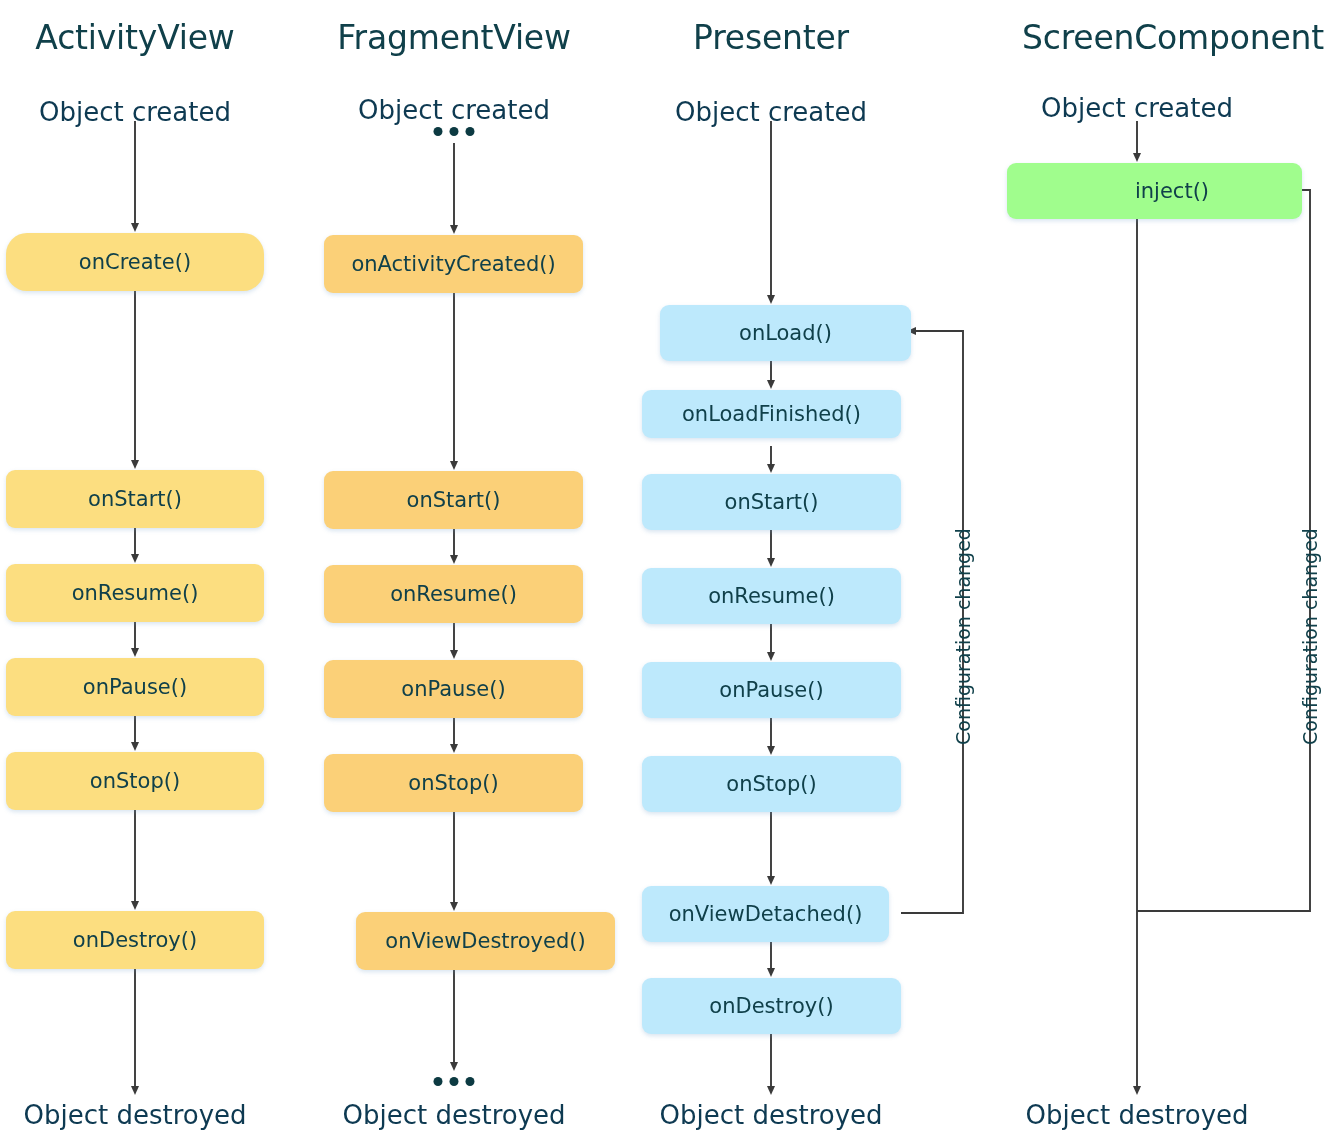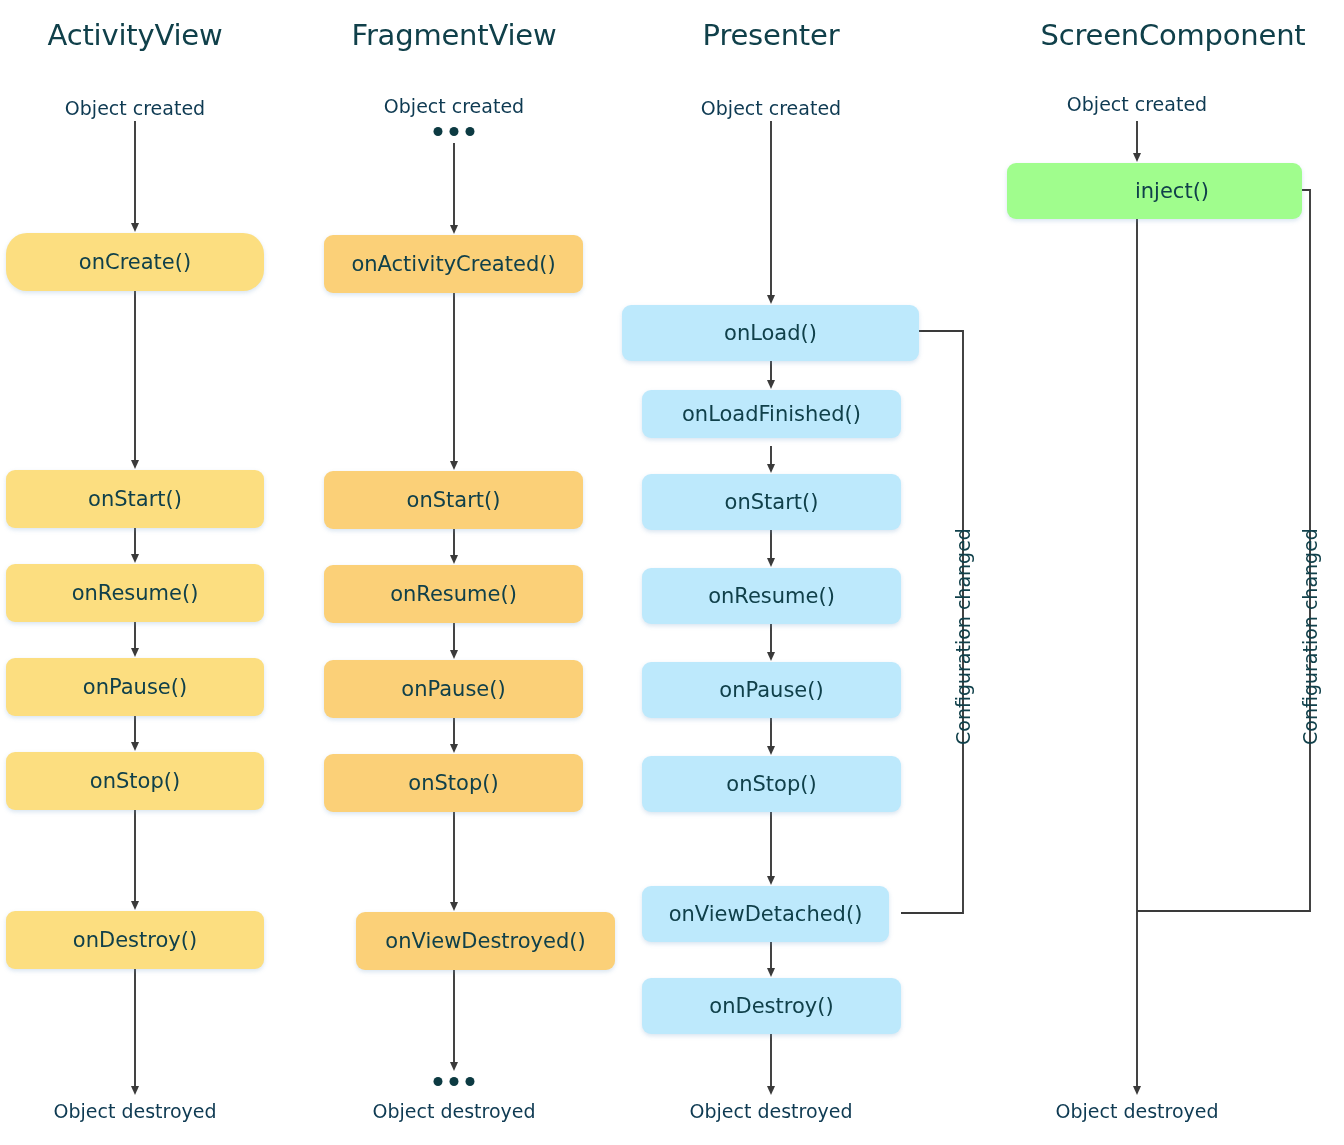--- a/index.html
+++ b/index.html
@@ -25,33 +25,33 @@
     position: absolute;
     left: 0; top: 0;
     width: 1344px;
     height: 1145px;
     pointer-events: none;
   }
   
   .col-title {
     position: absolute;
     color: #10404a;
-    font-size: 29px;
+    font-size: 33px;
     font-weight: 400;
     letter-spacing: -0.2px;
     white-space: nowrap;
     text-align: center;
     transform: translateX(-50%);
     font-family: "DejaVu Sans", sans-serif;
   }
   
   .cap {
     position: absolute;
     color: #0e3a52;
-    font-size: 19px;
+    font-size: 26px;
     white-space: nowrap;
     transform: translateX(-50%);
     font-family: "DejaVu Sans", sans-serif;
   }
   
   .node {
     position: absolute;
     border-radius: 9px;
     display: flex;
     align-items: center;
@@ -169,21 +169,21 @@
   <div class="node orange-a" style="left:6px; top:752px; width:258px; height:58px;">onStop()</div>
   <div class="node orange-a" style="left:6px; top:911px; width:258px; height:58px;">onDestroy()</div>
 
   <div class="node orange-b" style="left:324px; top:235px; width:259px; height:58px;">onActivityCreated()</div>
   <div class="node orange-b" style="left:324px; top:471px; width:259px; height:58px;">onStart()</div>
   <div class="node orange-b" style="left:324px; top:565px; width:259px; height:58px;">onResume()</div>
   <div class="node orange-b" style="left:324px; top:660px; width:259px; height:58px;">onPause()</div>
   <div class="node orange-b" style="left:324px; top:754px; width:259px; height:58px;">onStop()</div>
   <div class="node orange-b" style="left:324px; top:912px; width:259px; height:58px;margin-left:32px;">onViewDestroyed()</div>
 
-  <div class="node blue" style="left:622px; top:305px; width:297px; height:56px;">onLoad()</div>
+  <div class="node blue" style="left:660px; top:305px; width:251px; height:56px;">onLoad()</div>
   <div class="node blue" style="left:642px; top:390px; width:259px; height:48px;text-align:center;">onLoadFinished()</div>
   <div class="node blue" style="left:642px; top:474px; width:259px; height:56px;">onStart()</div>
   <div class="node blue" style="left:642px; top:568px; width:259px; height:56px;">onResume()</div>
   <div class="node blue" style="left:642px; top:662px; width:259px; height:56px;">onPause()</div>
   <div class="node blue" style="left:642px; top:756px; width:259px; height:56px;">onStop()</div>
   <div class="node blue" style="left:642px; top:886px; width:247px; height:56px;">onViewDetached()</div>
   <div class="node blue" style="left:642px; top:978px; width:259px; height:56px;">onDestroy()</div>
 
   <div class="node green" style="left:1007px; top:163px; width:260px; height:56px;padding-left:35px;">inject()</div>
 

